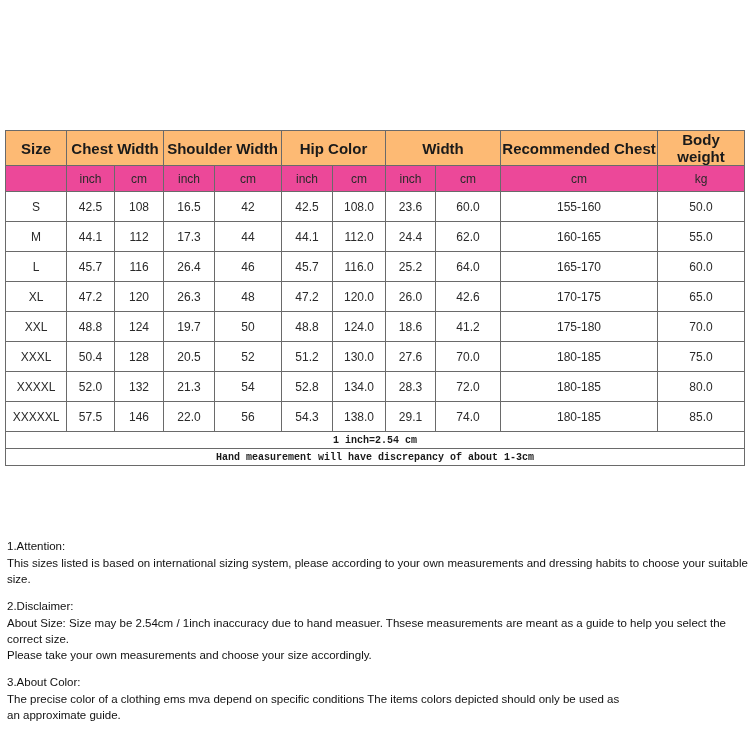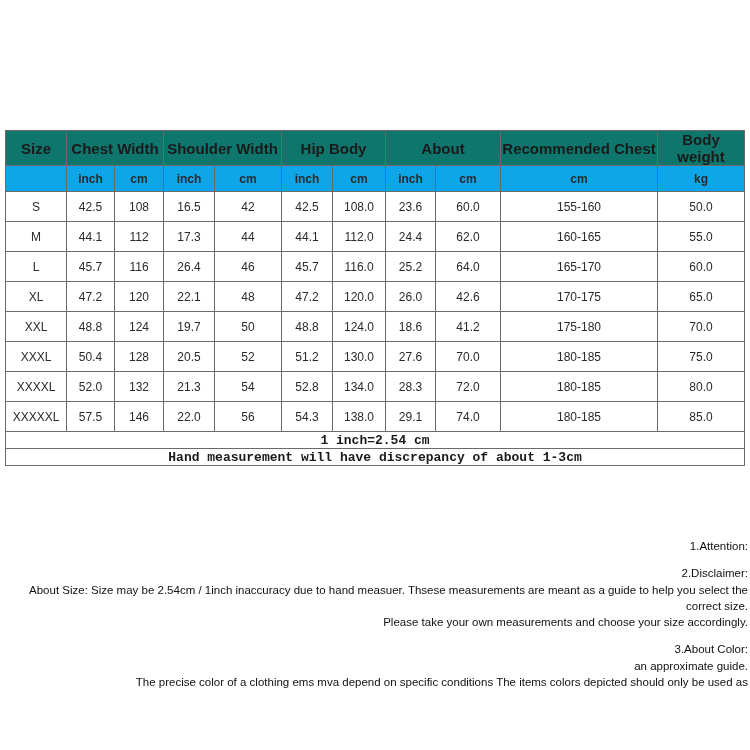--- a/index.html
+++ b/index.html
@@ -26,59 +26,58 @@
   }
   table.size-table th,
   table.size-table td {
     border: 1px solid #6a6a6a;
     text-align: center;
     vertical-align: middle;
     padding: 0;
     overflow: hidden;
   }
   table.size-table thead tr.main-head th {
-    background: #0f766e;
+    background: #fdba74;
     font-size: 15px;
     font-weight: bold;
     height: 33px;
     color: #1a1a1a;
   }
   table.size-table thead tr.sub-head th {
-    background: #0ea5e9;
+    background: #ec4899;
     font-size: 12px;
-    font-weight: bold;
+    font-weight: normal;
     height: 25px;
     color: #2a2a2a;
   }
   table.size-table tbody td {
     background: #ffffff;
     font-size: 12px;
     height: 29px;
     color: #2a2a2a;
   }
   table.size-table tfoot td {
     background: #ffffff;
     font-family: "Liberation Mono", "DejaVu Sans Mono", monospace;
-    font-size: 13px;
+    font-size: 10px;
     font-weight: bold;
     height: 16px;
     color: #1a1a1a;
   }
   .notes {
     position: absolute;
     left: 7px;
     top: 538px;
     width: 741px;
     font-size: 11.5px;
     line-height: 16px;
     color: #111111;
   }
   .note-section {
     margin-bottom: 11px;
-    text-align: right;
   }
   .note-heading {
     margin-bottom: 1px;
   }
   .note-line {
     margin: 0;
   }
 </style>
 </head>
 <body>
@@ -97,22 +96,22 @@
       <col style="width:50px">
       <col style="width:65px">
       <col style="width:157px">
       <col style="width:87px">
     </colgroup>
     <thead>
       <tr class="main-head">
         <th>Size</th>
         <th colspan="2">Chest Width</th>
         <th colspan="2">Shoulder Width</th>
-        <th colspan="2">Hip Body</th>
-        <th colspan="2">About</th>
+        <th colspan="2">Hip Color</th>
+        <th colspan="2">Width</th>
         <th>Recommended Chest</th>
         <th>Body weight</th>
       </tr>
       <tr class="sub-head">
         <th></th>
         <th>inch</th>
         <th>cm</th>
         <th>inch</th>
         <th>cm</th>
         <th>inch</th>
@@ -161,21 +160,21 @@
           <td>116.0</td>
           <td>25.2</td>
           <td>64.0</td>
           <td>165-170</td>
           <td>60.0</td>
         </tr>
         <tr>
           <td>XL</td>
           <td>47.2</td>
           <td>120</td>
-          <td>22.1</td>
+          <td>26.3</td>
           <td>48</td>
           <td>47.2</td>
           <td>120.0</td>
           <td>26.0</td>
           <td>42.6</td>
           <td>170-175</td>
           <td>65.0</td>
         </tr>
         <tr>
           <td>XXL</td>
@@ -236,26 +235,27 @@
       </tr>
       <tr>
         <td colspan="11">Hand measurement will have discrepancy of about 1-3cm</td>
       </tr>
     </tfoot>
   </table>
 
   <div class="notes">
     <div class="note-section">
       <div class="note-heading">1.Attention:</div>
+      <div class="note-line">This sizes listed is based on international sizing system, please according to your own measurements and dressing habits to choose your suitable size.</div>
     </div>
     <div class="note-section">
       <div class="note-heading">2.Disclaimer:</div>
       <div class="note-line">About Size: Size may be 2.54cm / 1inch inaccuracy due to hand measuer. Thsese measurements are meant as a guide to help you select the correct size.</div>
       <div class="note-line">Please take your own measurements and choose your size accordingly.</div>
     </div>
     <div class="note-section">
       <div class="note-heading">3.About Color:</div>
+      <div class="note-line">The precise color of a clothing ems mva depend on specific conditions The items colors depicted should only be used as</div>
       <div class="note-line">an approximate guide.</div>
-      <div class="note-line">The precise color of a clothing ems mva depend on specific conditions The items colors depicted should only be used as</div>
     </div>
   </div>
 
 </div>
 
 </body></html>

